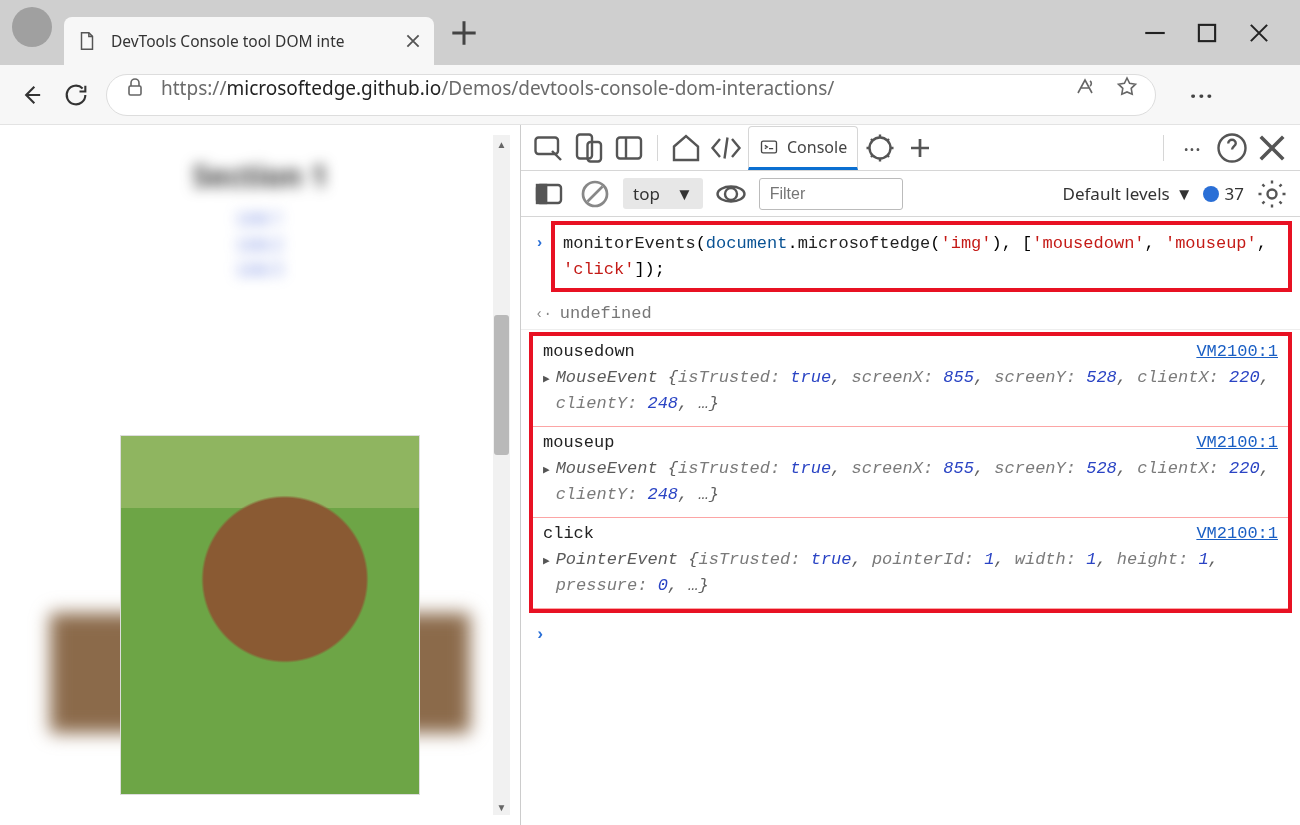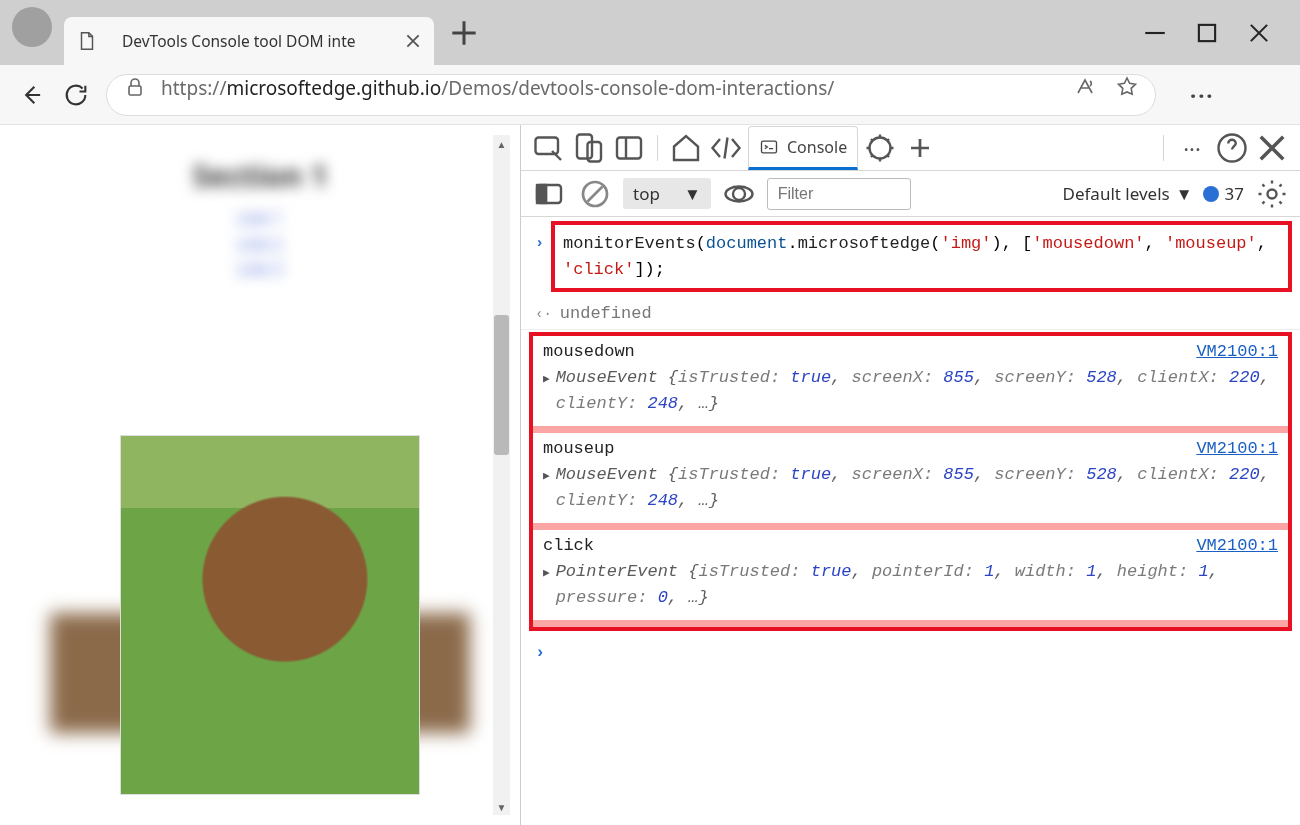--- a/index.html
+++ b/index.html
@@ -1,21 +1,21 @@
 <!DOCTYPE html>
 <html><head>
 <meta charset="utf-8">
 <style>
 * { box-sizing: border-box; margin: 0; padding: 0; }
 body { font-family: "Segoe UI", system-ui, sans-serif; font-size: 14px; background: #fff; width: 1300px; height: 825px; overflow: hidden; }
 
 
 .browser-chrome { background: #cfcfcf; height: 65px; display: flex; align-items: flex-end; }
 .avatar-placeholder { width: 40px; height: 40px; margin: 0 12px 12px 12px; border-radius: 50%; background: #a0a0a0; align-self: center; }
-.tab { background: #f7f7f7; border-radius: 8px 8px 0 0; height: 48px; width: 370px; display: flex; align-items: center; padding: 0 12px; gap: 24px; }
+.tab { background: #f7f7f7; border-radius: 8px 8px 0 0; height: 48px; width: 370px; display: flex; align-items: center; padding: 0 12px; gap: 13px; }
 .tab-favicon { width: 22px; height: 22px; }
 .tab-title { flex: 1; color: #333; font-size: 15.5px; white-space: nowrap; overflow: hidden; }
 .tab-close { width: 18px; height: 18px; color: #555; cursor: pointer; display:flex; align-items:center; justify-content:center;}
 .new-tab { width: 40px; height: 40px; display: flex; align-items: center; justify-content: center; color: #444; margin-left: 10px; align-self: center; cursor:pointer;}
 .win-controls { margin-left: auto; display: flex; align-items: center; gap: 26px; padding-right: 28px; align-self: center; }
 .win-btn { width: 26px; height: 26px; display: flex; align-items: center; justify-content: center; color: #222; cursor:pointer;}
 
 
 .toolbar { background: #f7f7f7; height: 60px; display: flex; align-items: center; padding: 0 18px; gap: 16px; border-bottom: 1px solid #e3e3e3;}
 .nav-btn { width: 28px; height: 28px; display:flex; align-items:center; justify-content:center; color:#444; cursor:pointer;}
@@ -44,37 +44,37 @@
 
 .devtools { flex: 1; border-left: 1px solid #ccc; display: flex; flex-direction: column; background:#fff;}
 .dt-tabbar { height: 46px; display:flex; align-items:center; border-bottom: 1px solid #d6d6d6; padding: 0 10px; gap: 4px;}
 .dt-icon { width: 36px; height: 36px; display:flex; align-items:center; justify-content:center; color:#555; cursor:pointer; border-radius:4px;}
 .dt-divider { width:1px; height:26px; background:#d6d6d6; margin:0 6px;}
 .dt-tab { height:44px; padding: 0 10px; display:flex; align-items:center; gap:8px; cursor:pointer; font-size:16px; color:#444; }
 .dt-tab.active { border: 1px solid #d6d6d6; border-bottom: 3px solid #0a6fd1; border-radius:4px 4px 0 0; background:#fff; margin-bottom:-1px;}
 .dt-tabbar .spacer { flex:1; }
 
 .dt-filterbar { height:46px; border-bottom:1px solid #d6d6d6; display:flex; align-items:center; padding:0 10px; gap:10px;}
-.ctx-select { background:#e7e7e7; padding:4px 10px; border-radius:3px; display:flex; align-items:center; gap:24px; cursor:pointer; font-size:17px; color:#333;}
+.ctx-select { background:#e7e7e7; padding:4px 10px; border-radius:3px; display:flex; align-items:center; gap:16px; cursor:pointer; font-size:17px; color:#333;}
 .filter-input { border:1px solid #bbb; border-radius:3px; height:32px; width:144px; padding:0 10px; font-size:16px; color:#666;}
 .levels-sel { display:flex; align-items:center; gap:6px; font-size:17px; color:#333; cursor:pointer;}
 .issue-badge { display:flex; align-items:center; gap:6px; color:#333; font-size:17px;}
 .issue-dot { width:16px; height:16px; border-radius:50%; background:#2a6fd6;}
 
 
 .console-body { flex:1; font-family: Consolas, "Courier New", monospace; font-size:17px; overflow:auto; position:relative; }
 .code-hl { border:4px solid #e81123; margin: 4px 8px 6px 8px; padding: 6px 8px; line-height:1.5; }
 .code-text .fn { color:#222;}
 .code-text .prop { color:#0a5394;}
 .code-text .str { color:#c41a16;}
 .prompt-caret { position:absolute; left:14px; top:14px; color:#2a6fd6; font-weight:bold; font-size:15px;}
 .ret-row { display:flex; align-items:center; gap:8px; padding: 6px 14px; color:#777; border-bottom:1px solid #eee;}
 .ret-arrow { color:#888; font-size:14px;}
 .events-hl { border:4px solid #e81123; margin: 2px 8px; }
-.event-row { border-bottom:7px solid #fca5a5; padding:6px 10px 10px 10px; position:relative;}
+.event-row { border-bottom:1px solid #fca5a5; padding:6px 10px 10px 10px; position:relative;}
 .event-name { color:#222; }
 .event-src { position:absolute; right:10px; top:6px; color:#1a5fc4; text-decoration:underline; cursor:pointer;}
 .event-body { display:flex; align-items:flex-start; gap:6px; margin-top:4px; font-style:italic; color:#5f5f5f; line-height:1.5;}
 .tri { color:#555; font-size:11px; margin-top:6px;}
 .ev-type { color:#5a5a5a; font-style:italic;}
 .ev-key { color:#7a7a7a;}
 .ev-val-bool { color:#2a44c4;}
 .ev-val-num { color:#2a44c4;}
 .final-prompt { padding:10px 14px; color:#2a6fd6; font-weight:bold;}
 

